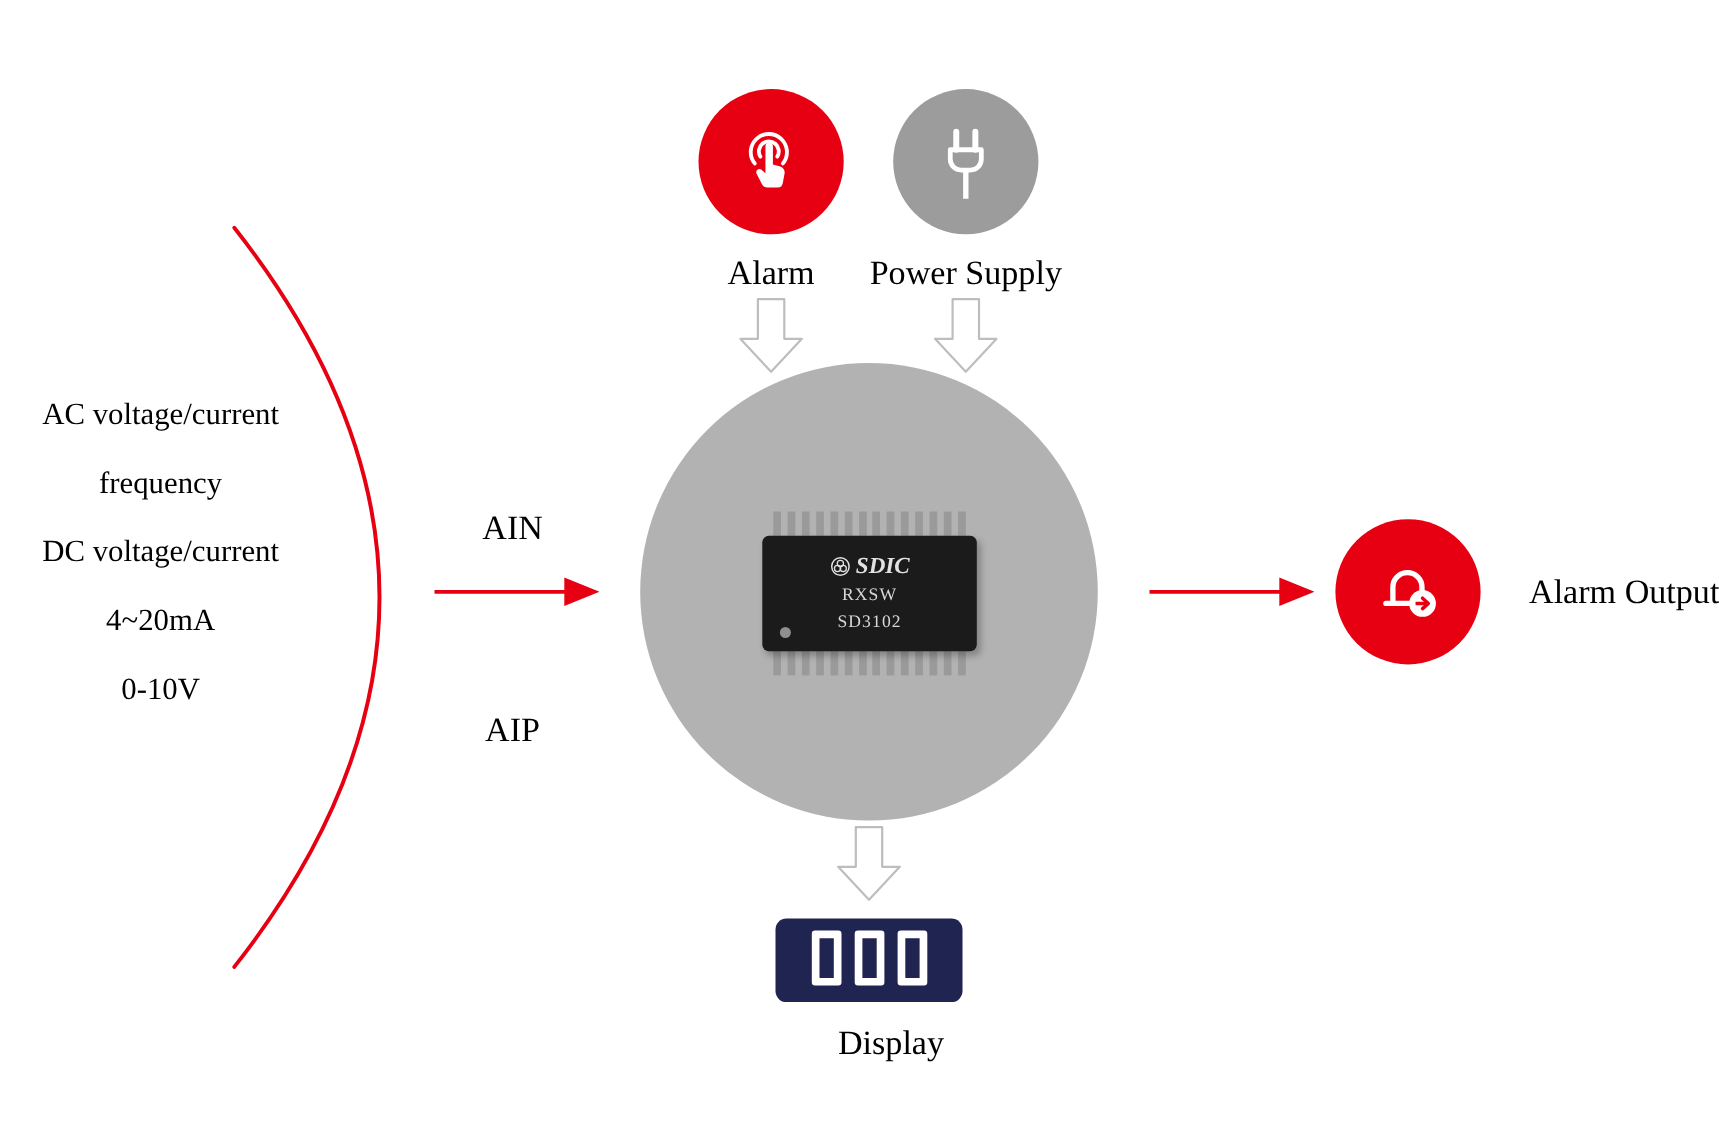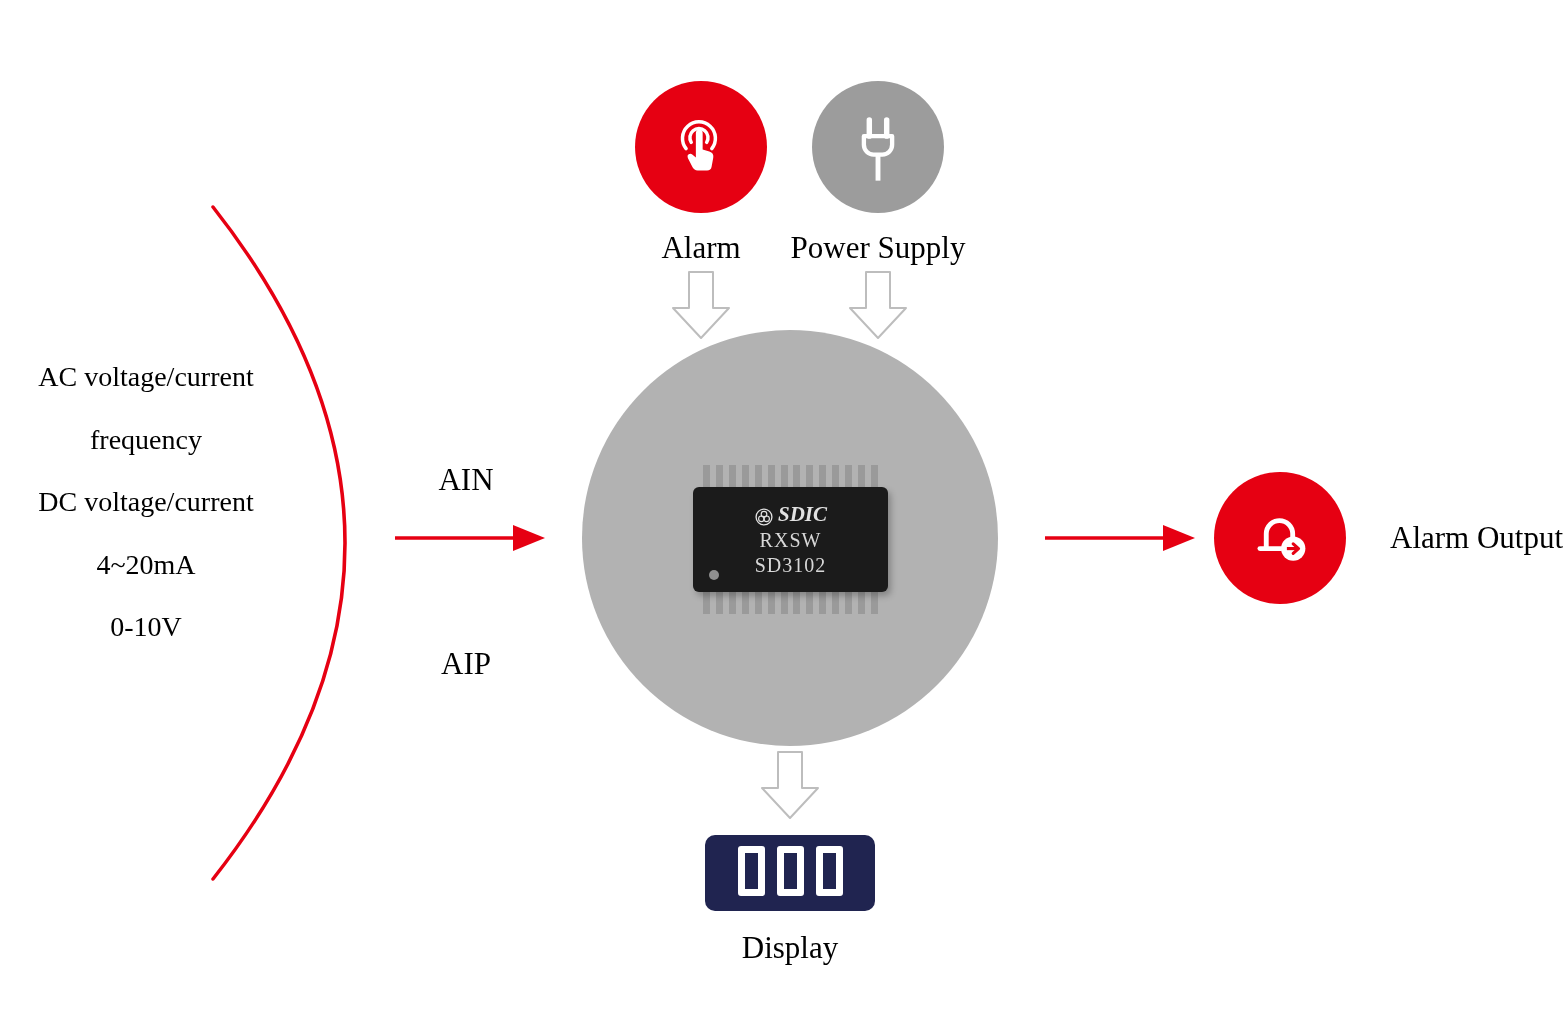--- a/index.html
+++ b/index.html
@@ -33,41 +33,41 @@
 
   
   .chip { left:693px; top:465px; width:195px; }
   .pin-row { display:flex; justify-content:space-between; padding:0 10px; height:22px; }
   .pin { width:7px; height:22px; background:#9a9a9a; }
   .chip-body {
     position:relative; height:105px; background:#1b1b1b; border-radius:6px;
     display:flex; flex-direction:column; align-items:center; justify-content:center;
     gap:2px; box-shadow:3px 4px 6px rgba(0,0,0,0.25);
   }
-  .chip-logo-row { display:flex; align-items:flex-end; gap:4px; }
+  .chip-logo-row { display:flex; align-items:center; gap:4px; }
   .chip-logo-text { font-style:italic; font-weight:bold; font-size:21px; color:#e2e2e2; }
-  .chip-line { font-size:20px; color:#d8d8d8; letter-spacing:1px; line-height:23px; }
+  .chip-line { font-size:16px; color:#d8d8d8; letter-spacing:1px; line-height:23px; }
   .pin1-dot {
     position:absolute; left:16px; bottom:12px; width:10px; height:10px;
     border-radius:50%; background:#8f8f8f;
   }
 
   
   .icon-circle {
     border-radius:50%; width:132px; height:132px;
     display:flex; align-items:center; justify-content:center;
   }
   .button-circle { left:635px; top:81px; background:#e60012; }
   .power-circle  { left:812px; top:81px; background:#9c9c9c; }
   .alarm-circle  { left:1214px; top:472px; background:#e60012; }
 
   .caption { font-size:31px; line-height:40px; text-align:center; white-space:nowrap; }
   .button-label { left:635px; top:228px; width:132px; }
   .power-label  { left:780px; top:228px; width:196px; }
-  .display-label{ left:705px; top:928px; width:170px; }
+  .display-label{ left:725px; top:928px; width:170px; }
   .alarm-label  { left:1363px; top:518px; text-align:left;margin-left:27px; }
 
   
   .block-arrow-button  { left:672px; top:271px; }
   .block-arrow-power   { left:849px; top:271px; }
   .block-arrow-display { left:761px; top:751px; }
 
   
   .display-box {
     left:705px; top:835px; width:170px; height:76px; background:#202450;

